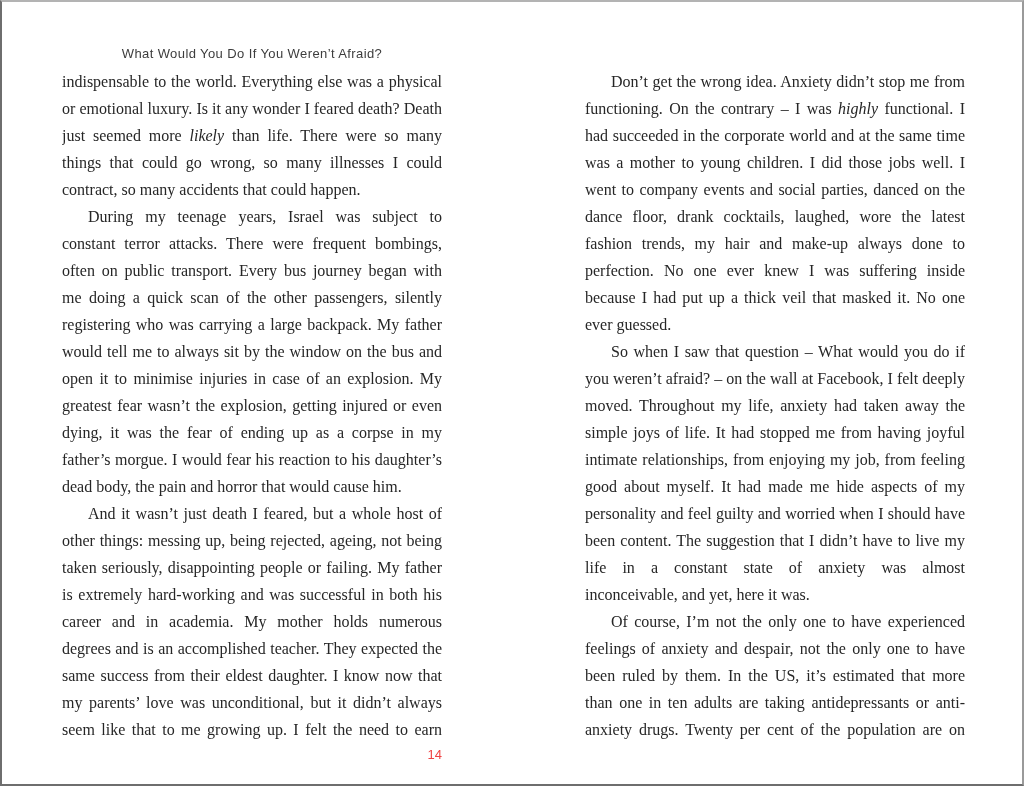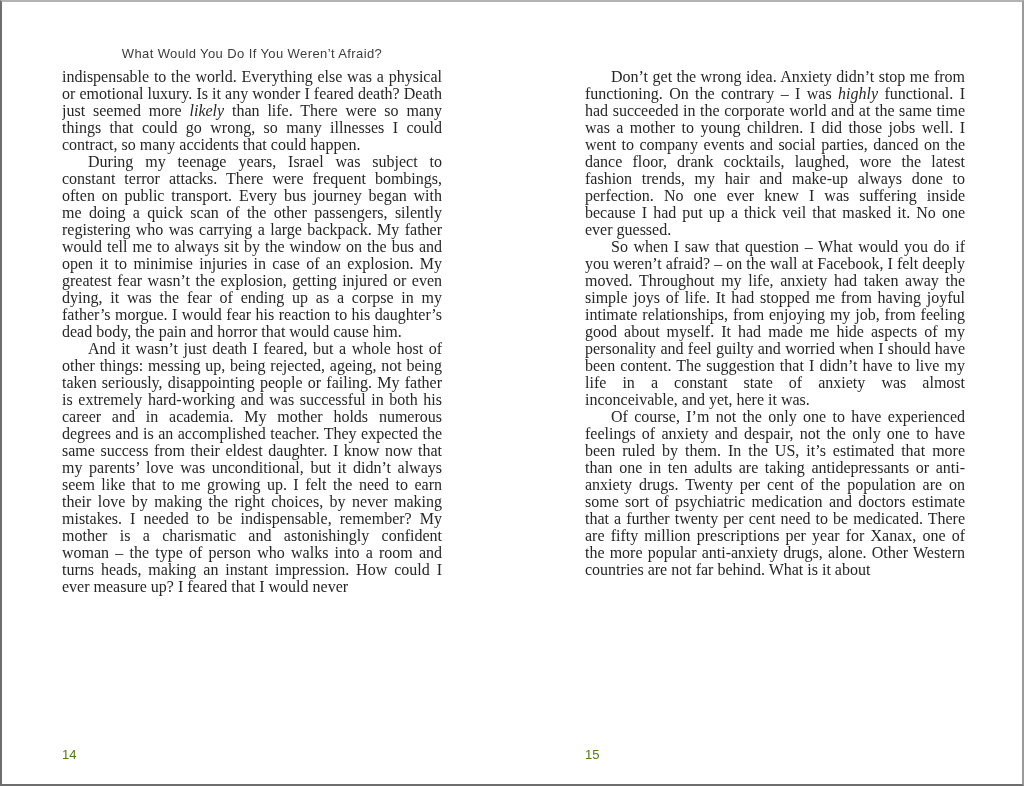--- a/index.html
+++ b/index.html
@@ -43,44 +43,44 @@
   }
   .page-body {
     position: absolute;
     top: 66px;
     left: 0;
     width: 380px;
     height: 678px;
     overflow: hidden;
     text-align: justify;
     font-size: 16px;
-    line-height: 17px;
+    line-height: 27px;
     color: #262626;
     -webkit-hyphens: none;
     hyphens: none;
   }
   .page-body p.para {
     margin: 0;
     padding: 0;
   }
   .page-body p.para.indent {
     text-indent: 26px;
   }
   .page-body em {
     font-style: italic;
   }
   .page-number {
     position: absolute;
     bottom: 26px;
     left: 0;
     width: 100%;
-    text-align: left;
+    text-align: right;
     font-family: "Liberation Sans", sans-serif;
     font-size: 13px;
-    color: #4d7c0f;
+    color: #ef4444;
   }
 </style>
 </head>
 <body>
 
 <div class="spread">
 
   <div class="page left">
     <div class="running-header">What Would You Do If You Weren’t Afraid?</div>
     <div class="page-body">
@@ -90,16 +90,15 @@
       </div>
     <div class="page-number">14</div>
   </div>
 
   <div class="page right">
     <div class="page-body">
         <p class="para indent">Don’t get the wrong idea. Anxiety didn’t stop me from functioning. On the contrary – I was <em>highly</em> functional. I had succeeded in the corporate world and at the same time was a mother to young children. I did those jobs well. I went to company events and social parties, danced on the dance floor, drank cocktails, laughed, wore the latest fashion trends, my hair and make-up always done to perfection. No one ever knew I was suffering inside because I had put up a thick veil that masked it. No one ever guessed.</p>
         <p class="para indent">So when I saw that question – What would you do if you weren’t afraid? – on the wall at Facebook, I felt deeply moved. Throughout my life, anxiety had taken away the simple joys of life. It had stopped me from having joyful intimate relationships, from enjoying my job, from feeling good about myself. It had made me hide aspects of my personality and feel guilty and worried when I should have been content. The suggestion that I didn’t have to live my life in a constant state of anxiety was almost inconceivable, and yet, here it was.</p>
         <p class="para indent">Of course, I’m not the only one to have experienced feelings of anxiety and despair, not the only one to have been ruled by them. In the US, it’s estimated that more than one in ten adults are taking antidepressants or anti-anxiety drugs. Twenty per cent of the population are on some sort of psychiatric medication and doctors estimate that a further twenty per cent need to be medicated. There are fifty million prescriptions per year for Xanax, one of the more popular anti-anxiety drugs, alone. Other Western countries are not far behind. What is it about</p>
       </div>
-    <div class="page-number">15</div>
   </div>
 
 </div>
 
 </body></html>

